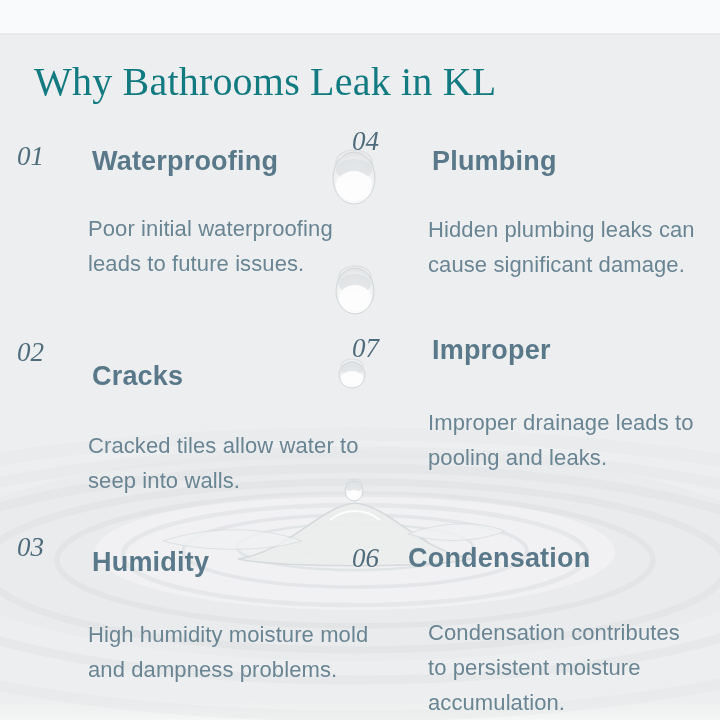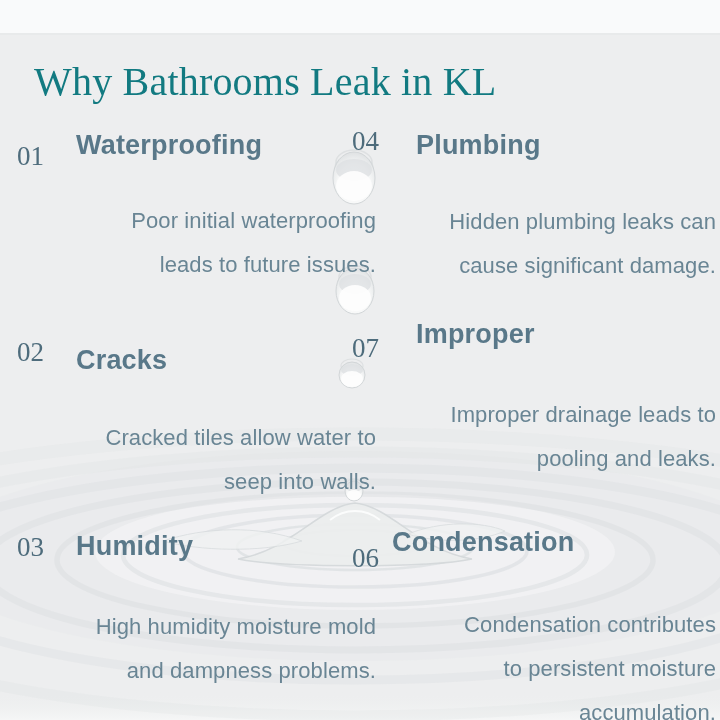--- a/index.html
+++ b/index.html
@@ -12,32 +12,32 @@
   .title{
     position:absolute;left:22px;top:48px;margin:12px;
     font-family:"Liberation Serif",serif;font-weight:500;
     font-size:40px;line-height:1.1;letter-spacing:0.2px;
     color:var(--title_color,#127a81);
   }
   .num{
     position:absolute;
     font-family:"Liberation Serif",serif;font-size:27px;line-height:1.1;
     color:var(--number_color,#4e6c7c);
+    font-style:italic;
   }
   .heading{
-    position:absolute;margin:0;
+    position:absolute;margin:16px;
     font-size:27px;line-height:1.1;font-weight:bold;letter-spacing:0.2px;
     color:var(--heading_color,#597889);
   }
   .desc{
-    position:absolute;margin:0;
-    font-size:22px;line-height:44px;letter-spacing:0.1px;
+    position:absolute;margin:12px;
+    font-size:22px;line-height:35px;letter-spacing:0.1px;
     color:var(--body_color,#698594);
     white-space:pre-line;
-    text-align:right;
   }
   
   .i0-num{left:17px;top:142px}  .i0-h{left:76px;top:131px}  .i0-d{left:76px;top:199px;width:300px}
   .i1-num{left:17px;top:338px}  .i1-h{left:76px;top:346px}  .i1-d{left:76px;top:416px;width:300px}
   .i2-num{left:17px;top:533px}  .i2-h{left:76px;top:532px}  .i2-d{left:76px;top:605px;width:300px}
   .i3-num{left:352px;top:127px} .i3-h{left:416px;top:131px} .i3-d{left:416px;top:200px;width:300px}
   .i4-num{left:352px;top:334px} .i4-h{left:416px;top:320px} .i4-d{left:416px;top:393px;width:300px}
   .i5-num{left:352px;top:544px} .i5-h{left:392px;top:528px} .i5-d{left:416px;top:603px;width:300px}
 </style>
 </head>

